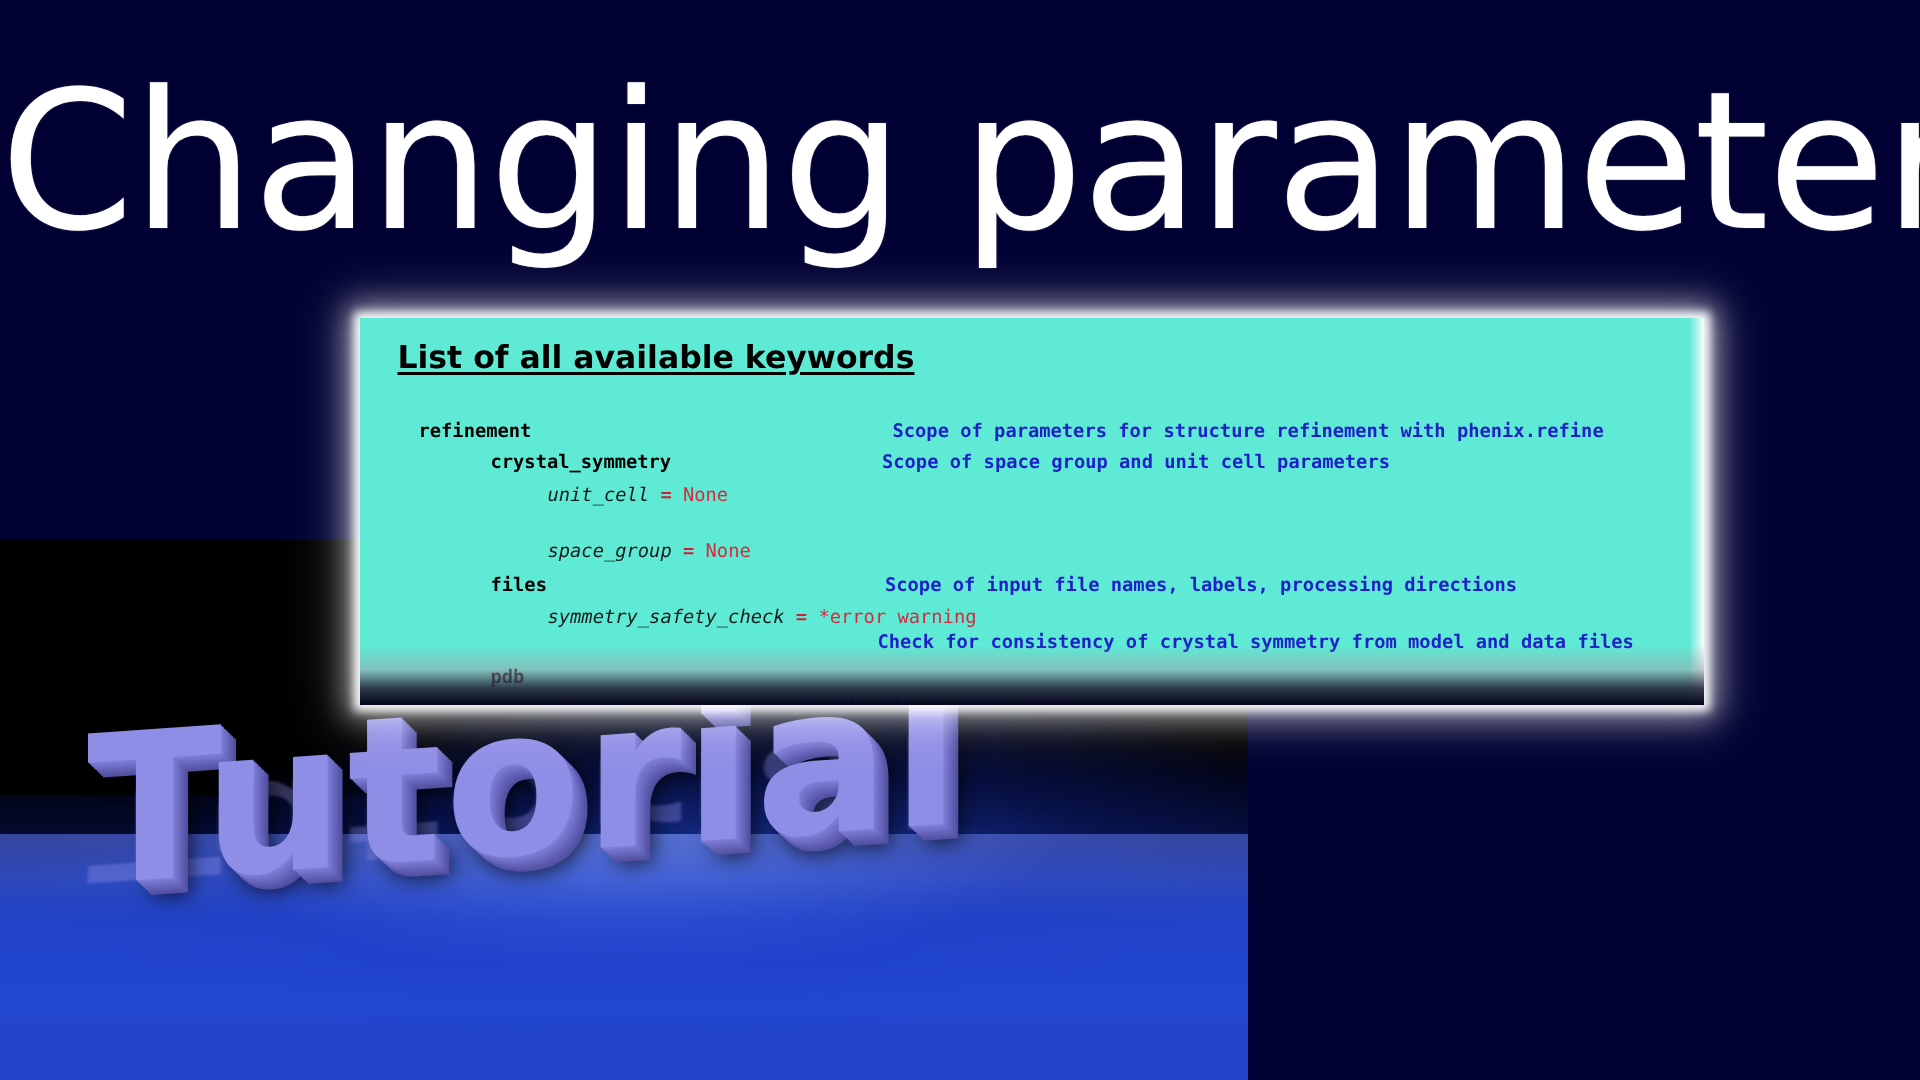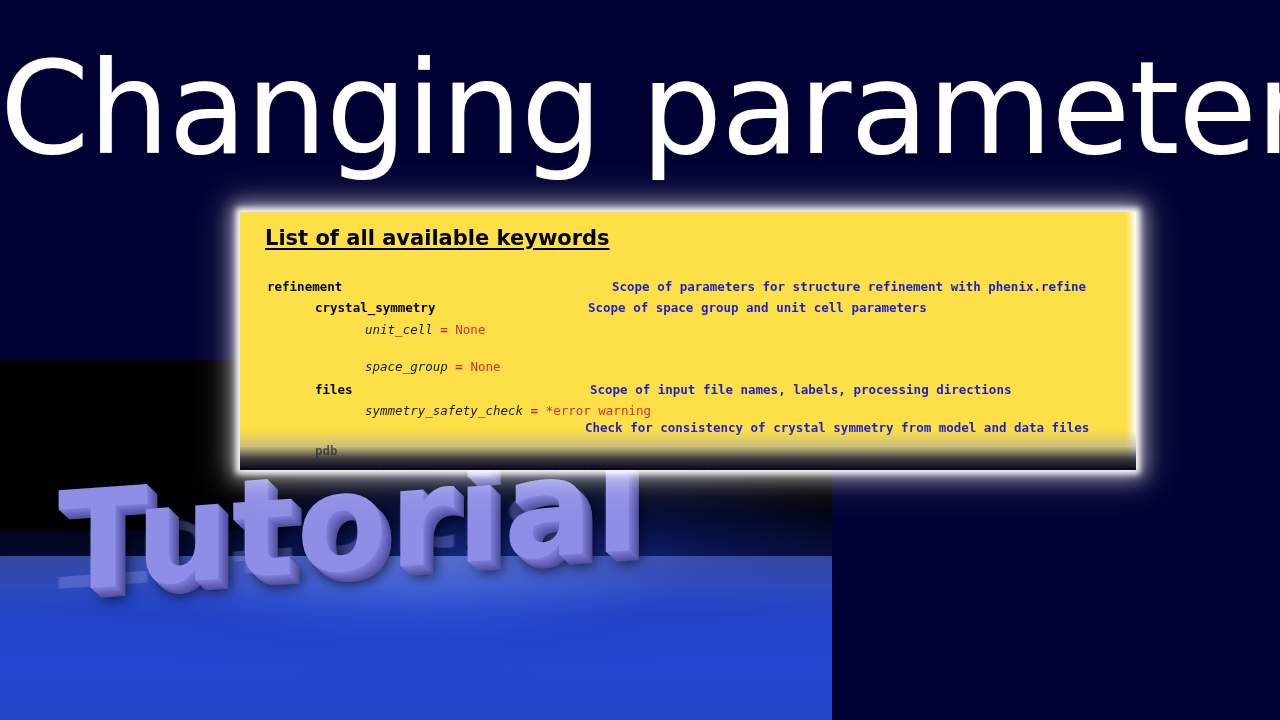--- a/index.html
+++ b/index.html
@@ -118,21 +118,21 @@
     background: linear-gradient(120deg, #000000 0%, #000000 55%, rgba(0,0,0,0) 100%);
   }
 
   
   #keyword-panel {
     position: absolute;
     left: 240px;
     top: 212px;
     width: 896px;
     height: 258px;
-    background: #fde047;
+    background: #5eead4;
     box-shadow:
       0 0 6px 4px rgba(255,255,255,0.95),
       0 0 18px 8px rgba(255,255,255,0.55),
       0 0 34px 14px rgba(255,255,255,0.22);
     overflow: hidden;
   }
   #panel-heading {
     position: absolute;
     left: 25px;
     top: 13px;
@@ -157,20 +157,21 @@
   .kw-line {
     position: absolute;
     white-space: pre;
     font-family: "DejaVu Sans Mono", monospace;
     font-size: 12.5px;
     line-height: 14px;
   }
   .kw-scope {
     font-weight: 700;
     color: #000000;
+    margin-left: 12px;
   }
   .kw-name { color: #1a1a1a; font-style: italic; }
   .kw-eq   { color: #cc2233; font-weight: 700; }
   .kw-val  { color: #d42c3c; }
   .kw-desc { color: #1f1fc8; font-weight: 700; }
 
   
   #panel-bottom-fade {
     position: absolute;
     left: 0; right: 0;
@@ -207,21 +208,21 @@
     </div>
     <div class="tut-word-reflection">Tutorial</div>
     <div class="tut-reflect-fade"></div>
     <div class="tut-word">Tutorial</div>
   </div>
 
   <div id="keyword-panel">
     <div id="panel-heading">List of all available keywords</div>
     <div id="keyword-listing">
         <div class="kw-line" style="left: 27px; top: 12px;"><span class="kw-scope">refinement</span></div>
-        <div class="kw-line kw-desc" style="left: 355px; top: 12px; margin-left: 17px;">Scope of parameters for structure refinement with phenix.refine</div>
+        <div class="kw-line kw-desc" style="left: 355px; top: 12px;">Scope of parameters for structure refinement with phenix.refine</div>
         <div class="kw-line" style="left: 75px; top: 33px;"><span class="kw-scope">crystal_symmetry</span></div>
         <div class="kw-line kw-desc" style="left: 348px; top: 33px;">Scope of space group and unit cell parameters</div>
         <div class="kw-line" style="left: 125px; top: 55px;"><span class="kw-name">unit_cell</span><span class="kw-eq"> = </span><span class="kw-val">None</span></div>
         <div class="kw-line" style="left: 125px; top: 92px;"><span class="kw-name">space_group</span><span class="kw-eq"> = </span><span class="kw-val">None</span></div>
         <div class="kw-line" style="left: 75px; top: 115px;"><span class="kw-scope">files</span></div>
         <div class="kw-line" style="left: 125px; top: 136px;"><span class="kw-name">symmetry_safety_check</span><span class="kw-eq"> = </span><span class="kw-val">*error warning</span></div>
         <div class="kw-line kw-desc" style="left: 350px; top: 115px;">Scope of input file names, labels, processing directions</div>
         <div class="kw-line" style="left: 125px; top: 153px;"></div>
         <div class="kw-line kw-desc" style="left: 345px; top: 153px;">Check for consistency of crystal symmetry from model and data files</div>
         <div class="kw-line" style="left: 75px; top: 176px;"><span class="kw-scope">pdb</span></div>

